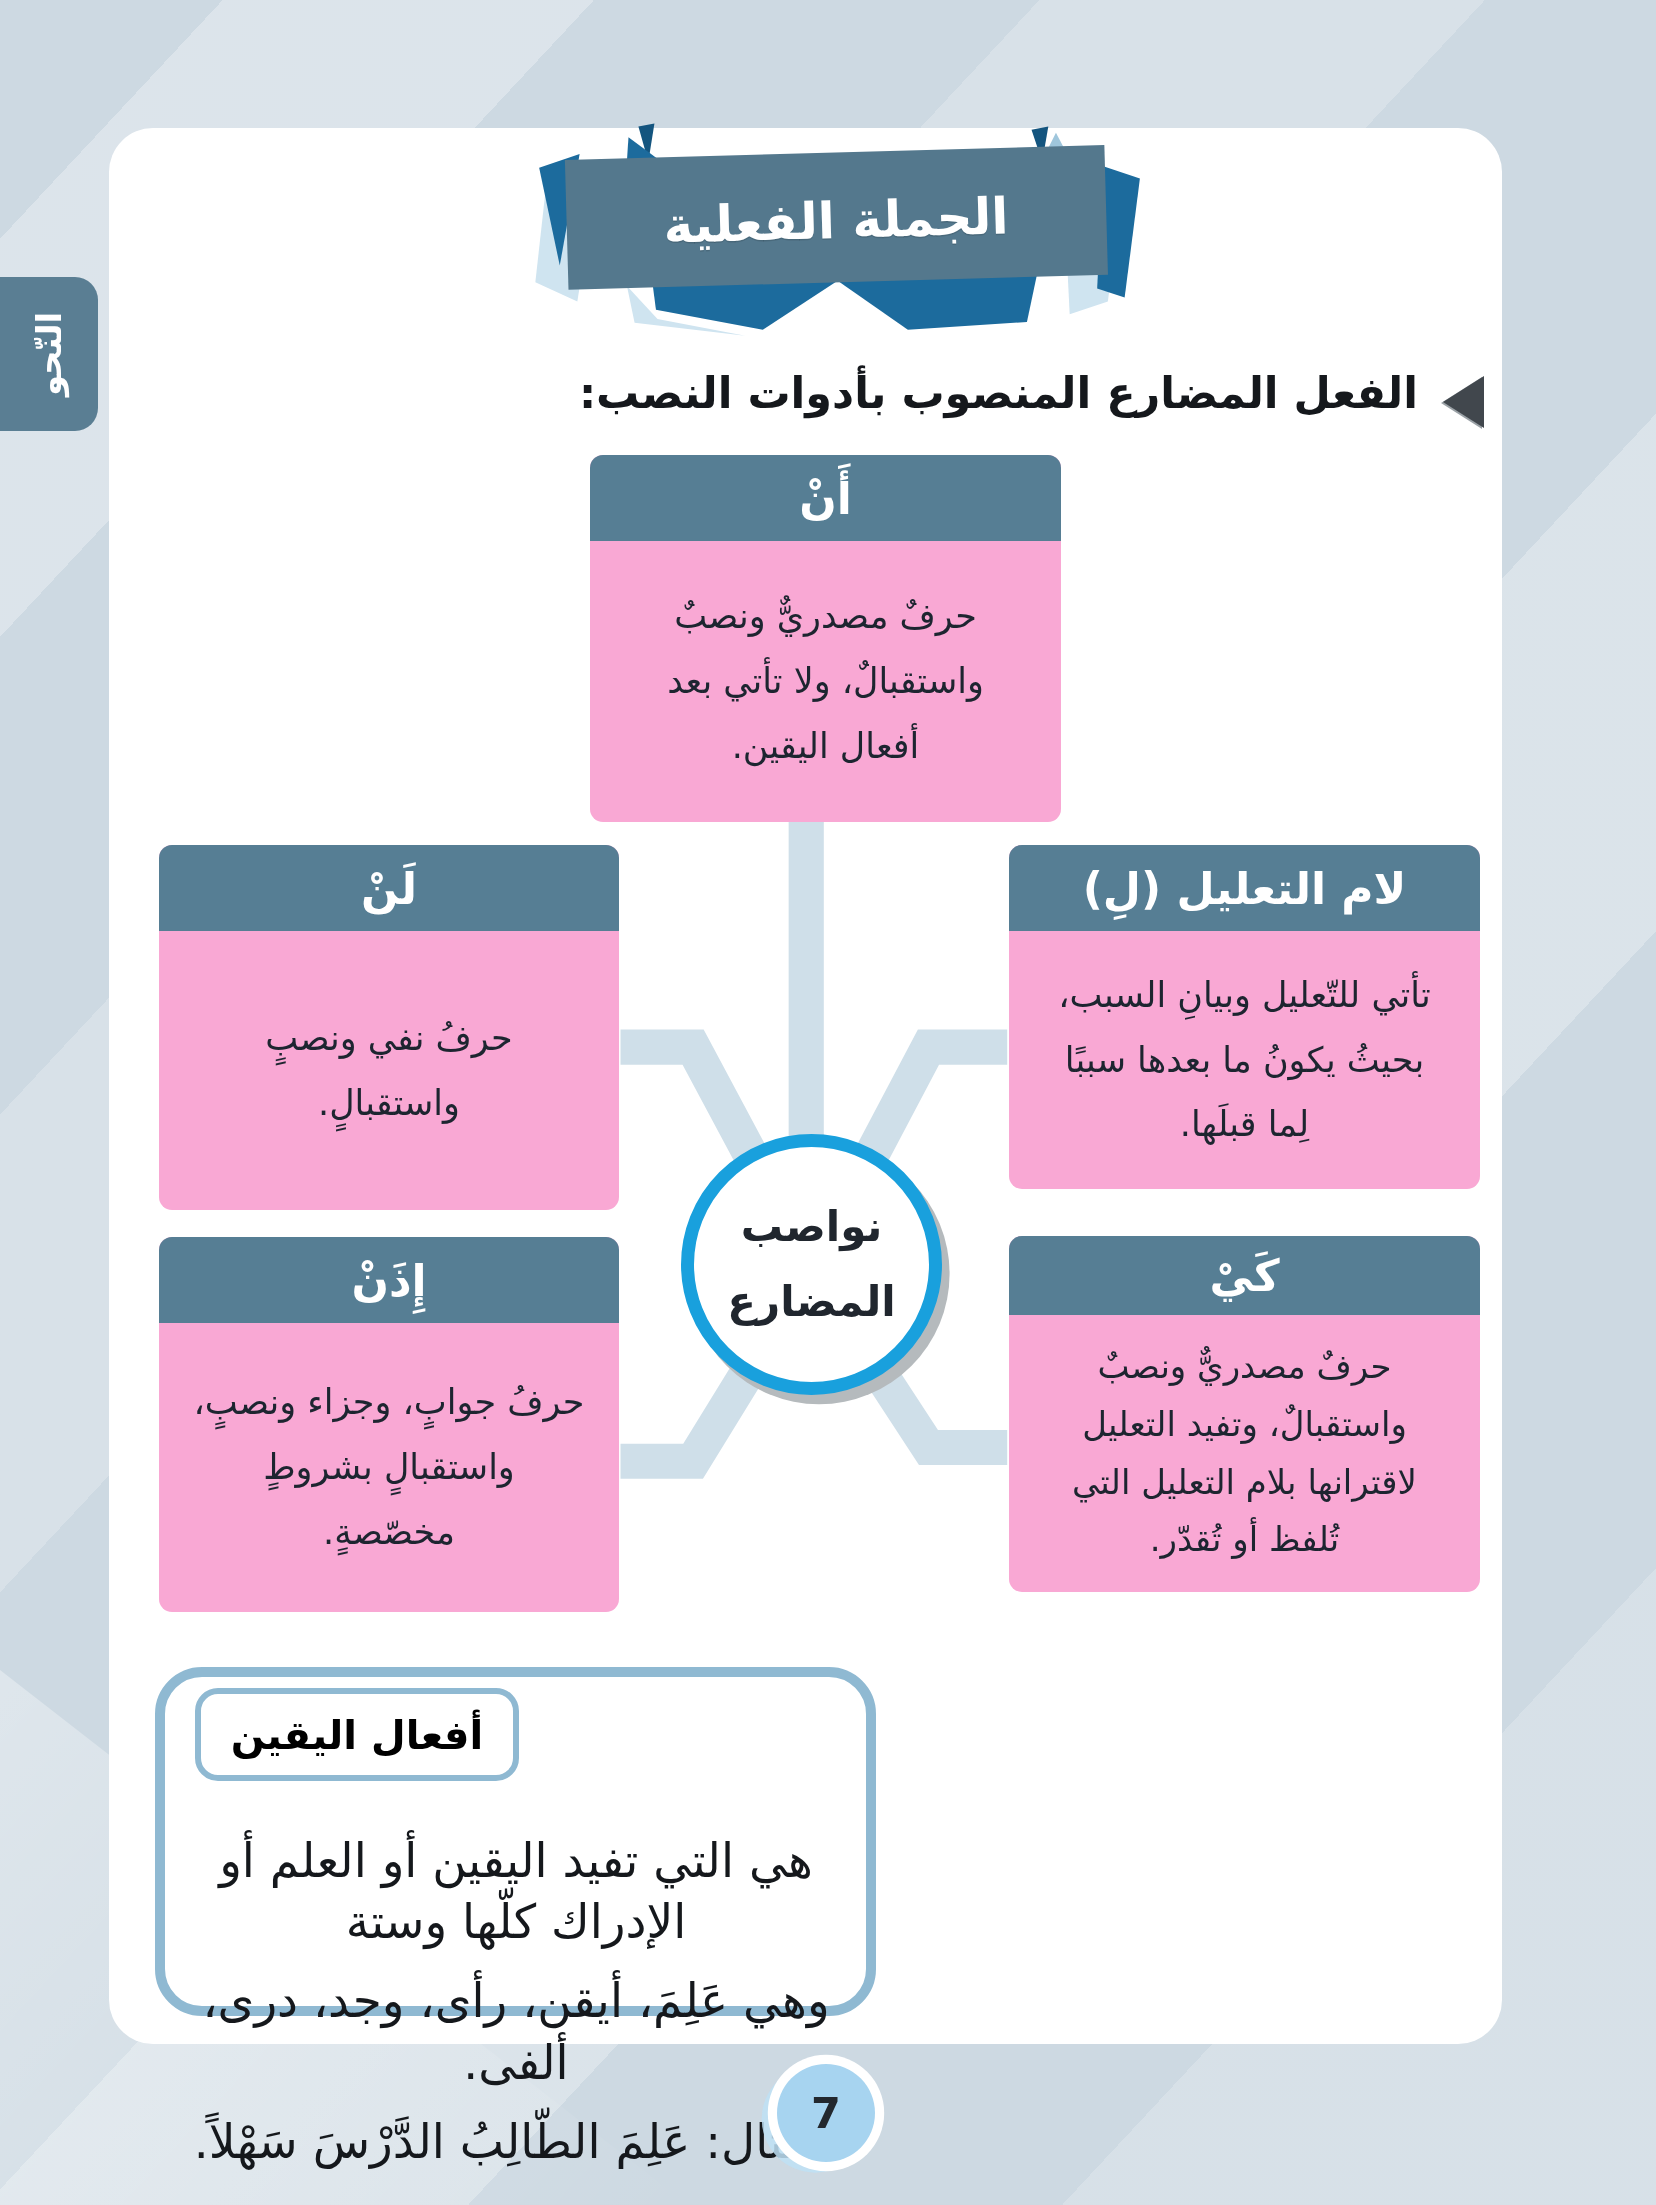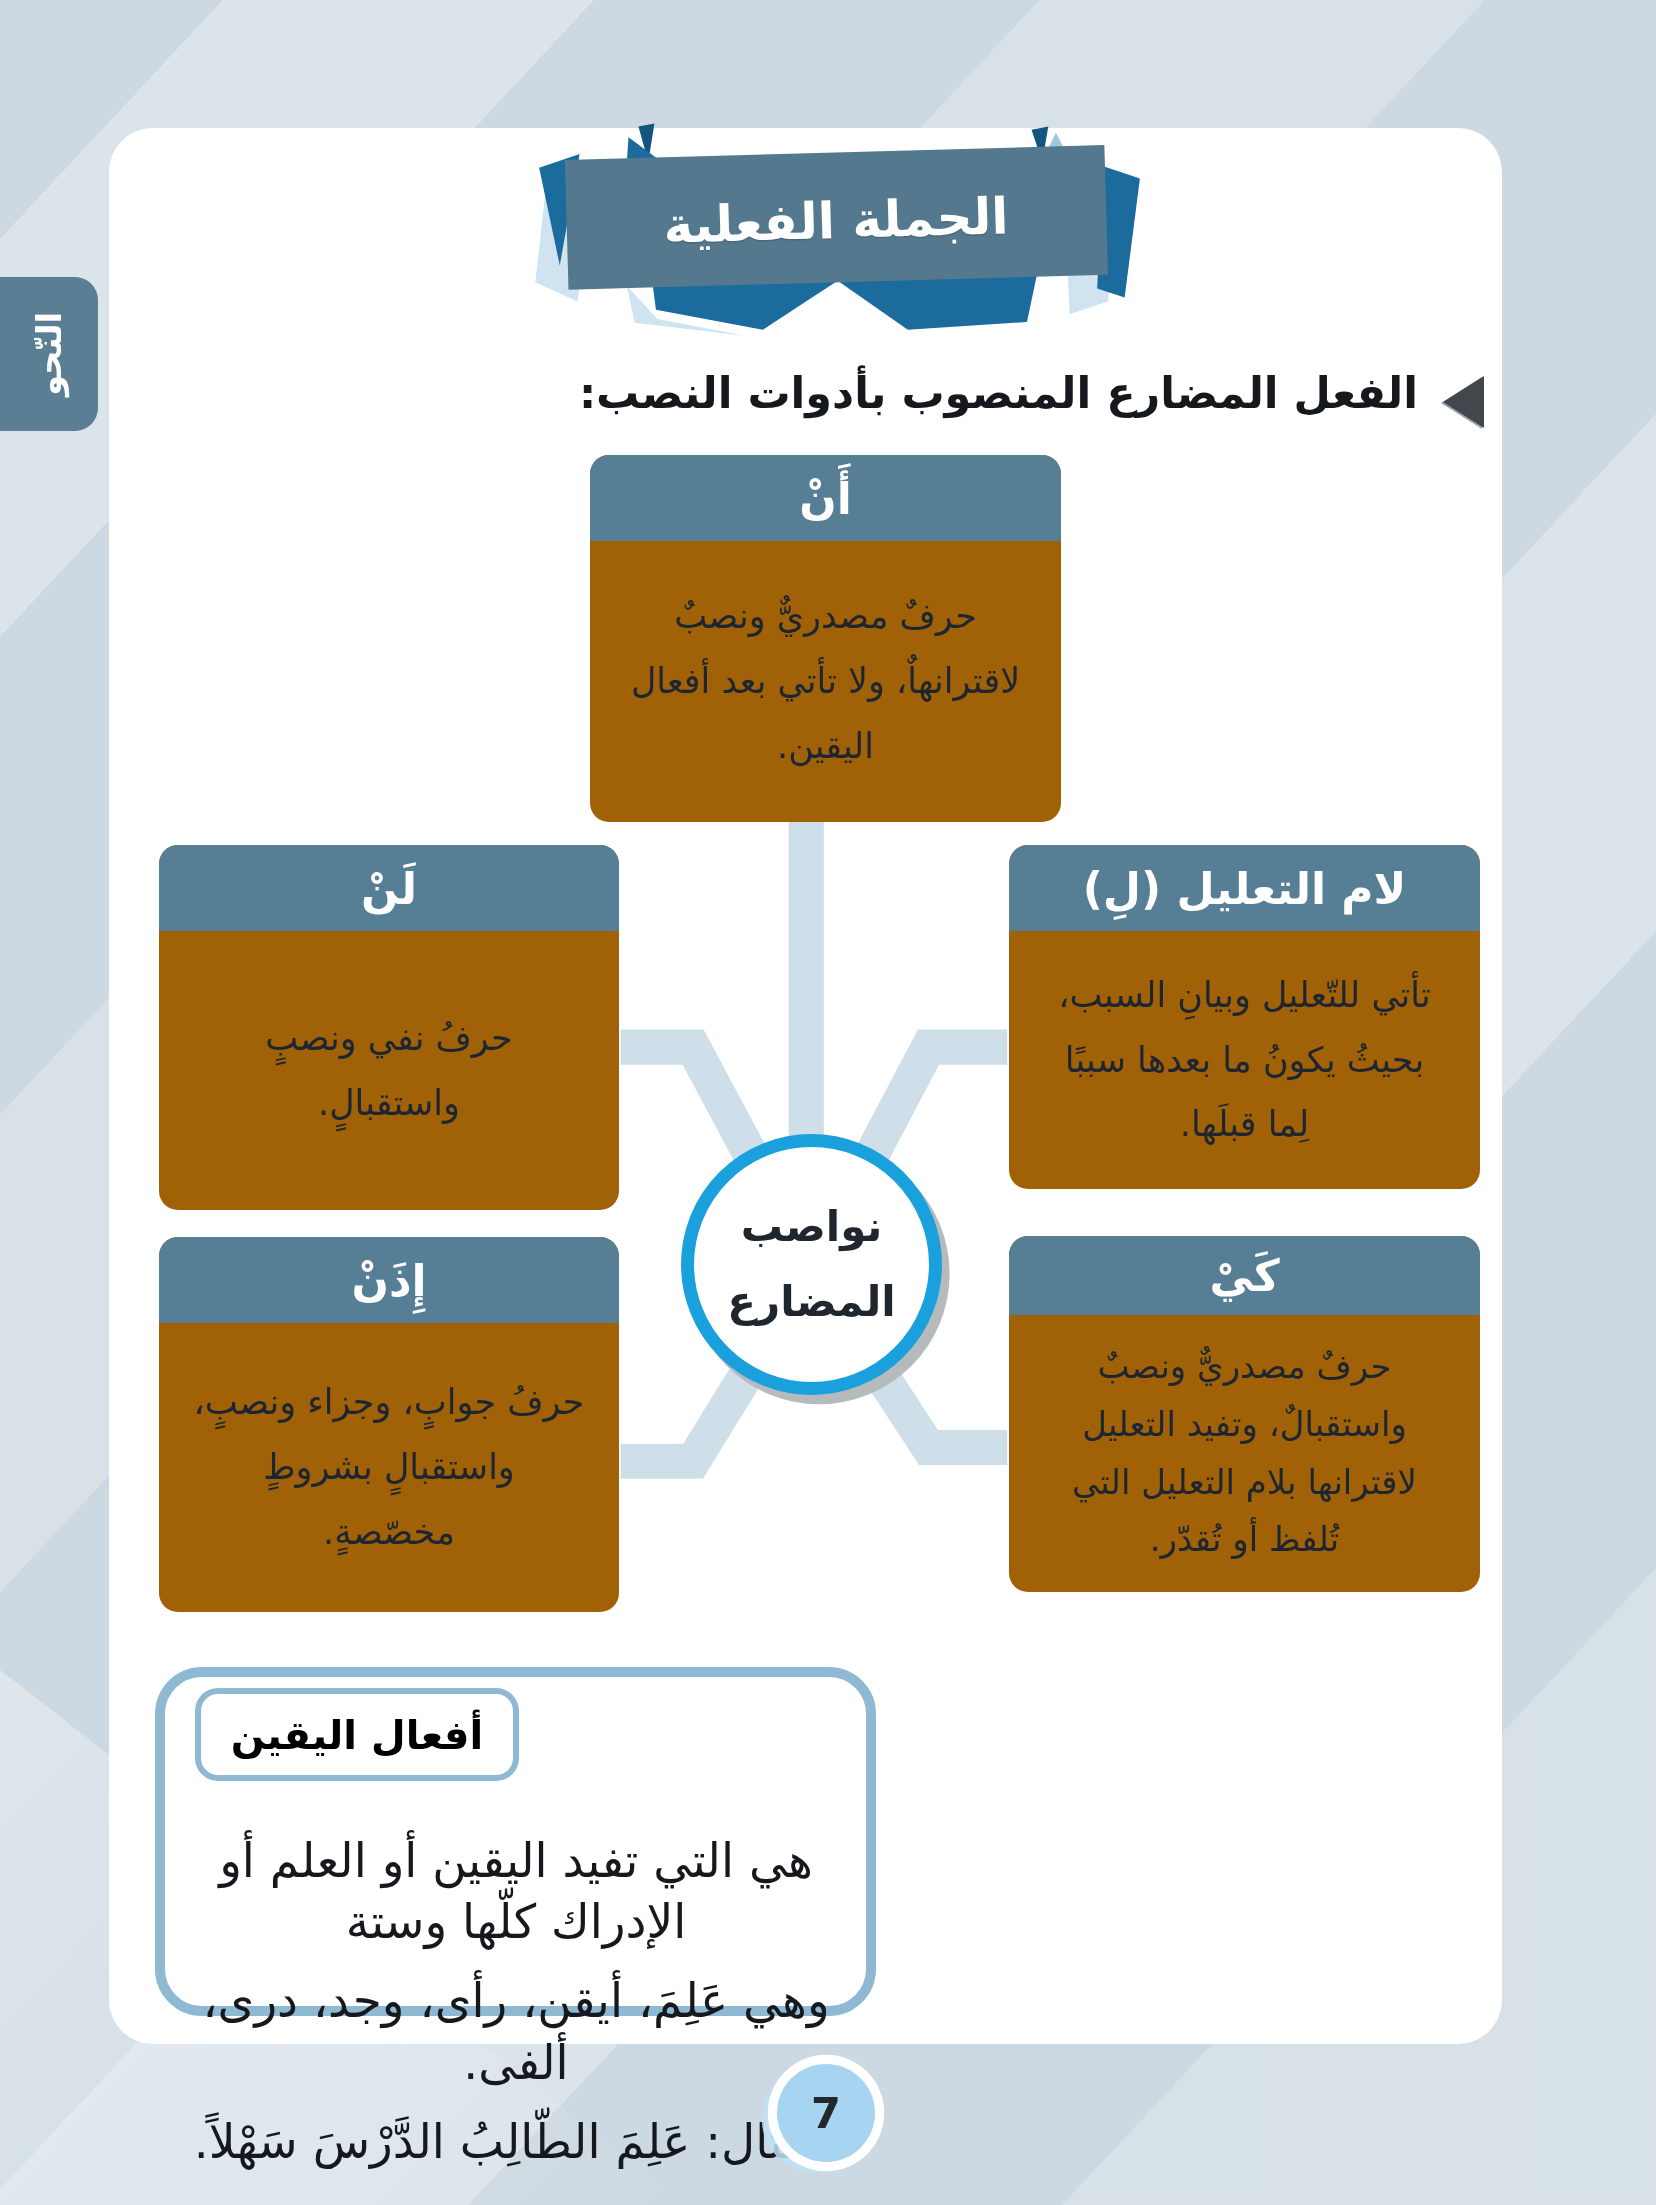--- a/index.html
+++ b/index.html
@@ -61,21 +61,21 @@
   .heading-arrow{
     position:absolute;left:1443px;top:376px;width:0;height:0;
     border-top:26px solid transparent;border-bottom:26px solid transparent;
     border-left:0;border-right:41px solid #41474d;
     filter:drop-shadow(-1.5px 1.5px 0 #9aa1a6);
   }
   
   .connector-svg{position:absolute;left:0;top:0;width:1656px;height:2205px;}
   
   .node{
-    position:absolute;background:#a16207;border-radius:19px;overflow:hidden;
+    position:absolute;background:#f9a8d4;border-radius:13px;overflow:hidden;
   }
   .node-header{
     background:#567e94;color:#ffffff;height:86px;
     display:flex;align-items:center;justify-content:center;
     font-size:44px;font-weight:bold;
   }
   .node-body{
     position:absolute;left:0;right:0;top:86px;bottom:0;
     display:flex;align-items:center;justify-content:center;
     padding:7.6px 34px;box-sizing:border-box;
@@ -162,21 +162,21 @@
     <path d="M812,1370 L907,1370 L1062,1660" stroke="#cfdfe9" stroke-width="46" fill="none"></path>
     <path d="M1318,1370 L1215,1370 L1062,1660" stroke="#cfdfe9" stroke-width="46" fill="none"></path>
     <path d="M812,1912 L907,1912 L1062,1660" stroke="#cfdfe9" stroke-width="46" fill="none"></path>
     <path d="M1318,1894 L1215,1894 L1062,1660" stroke="#cfdfe9" stroke-width="46" fill="none"></path>
   </svg>
 
   <div class="node" style="left:590px;top:455px;width:471px;height:367px;">
     <div class="node-header">
       <span>أَنْ</span>
     </div>
-    <div class="node-body">حرفٌ مصدريٌّ ونصبٌ لاقترانهاٌ، ولا تأتي بعد أفعال اليقين.</div>
+    <div class="node-body">حرفٌ مصدريٌّ ونصبٌ واستقبالٌ، ولا تأتي بعد أفعال اليقين.</div>
   </div>
 
   <div class="node" style="left:159px;top:845px;width:460px;height:365px;">
     <div class="node-header">
       <span>لَنْ</span>
     </div>
     <div class="node-body">حرفُ نفي ونصبٍ واستقبالٍ.</div>
   </div>
 
   <div class="node" style="left:1009px;top:845px;width:471px;height:344px;">

